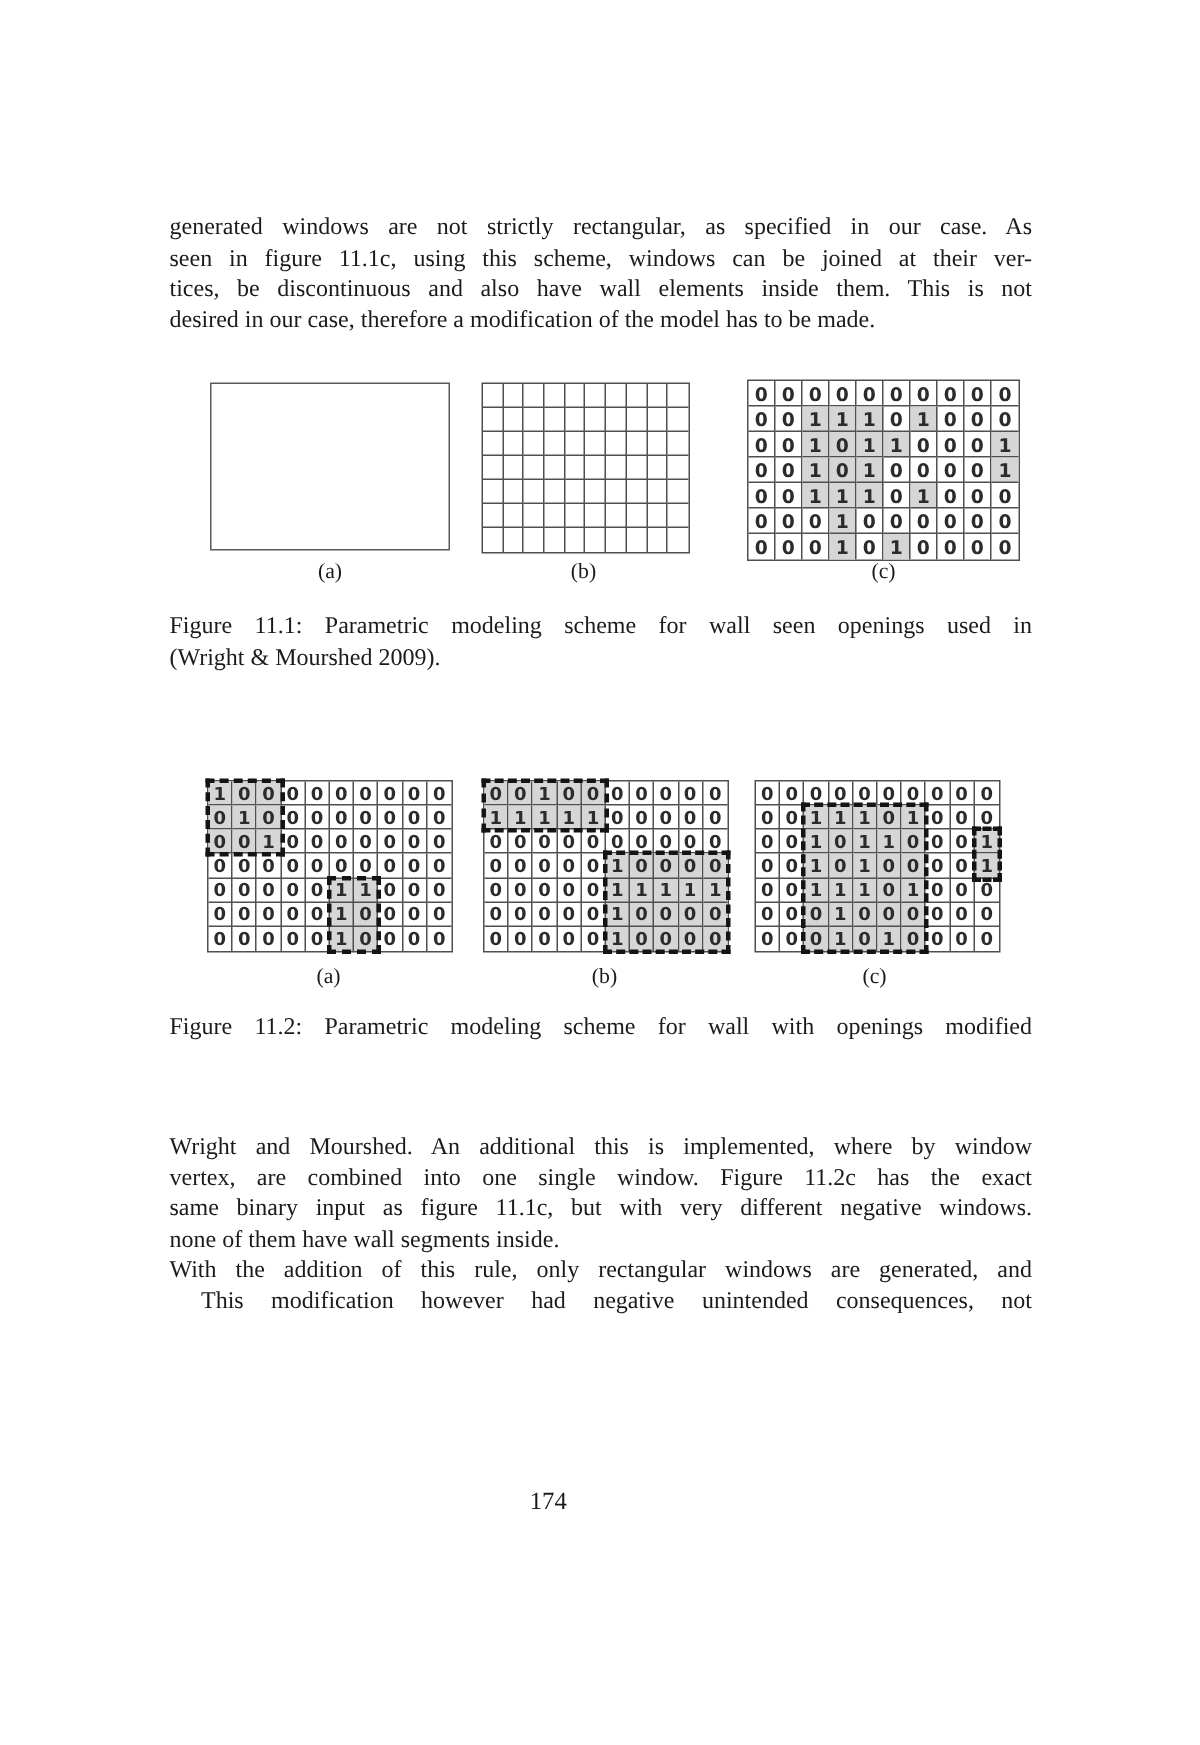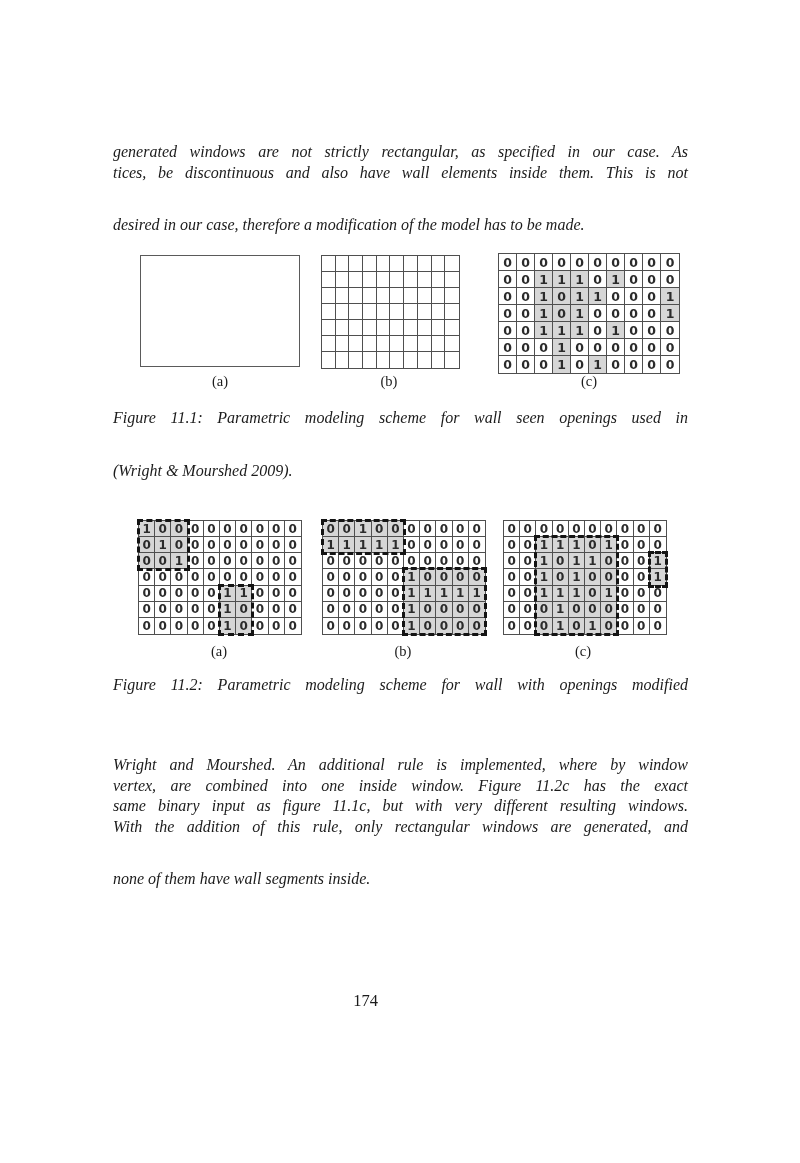--- a/index.html
+++ b/index.html
@@ -1,22 +1,22 @@
 <!DOCTYPE html>
 <html><head>
 <meta charset="utf-8">
 <style>
   html,body{margin:0;padding:0;background:#ffffff;}
   .page{
     position:relative;width:800px;height:1163px;background:#ffffff;
     font-family:"Liberation Serif", serif;color:#1b1b1b;overflow:hidden;
   }
-  .tb{position:absolute;left:113px;width:575px;font-size:16px;line-height:20.6px;font-style:italic;}
+  .tb{position:absolute;left:113px;width:575px;font-size:16px;line-height:20.6px;}
   .line{text-align:justify;text-align-last:justify;}
-  .line.noj{text-align-last:left;margin-top:32px;}
+  .line.noj{text-align-last:left;}
   .line.indent{text-indent:21px;}
 
   
   .wallA{position:absolute;left:140px;top:255px;width:160px;height:112px;
          border:1px solid #5a5a5a;background:#ffffff;box-sizing:border-box;}
 
   
   .grid{position:absolute;display:grid;border:1px solid #4f4f4f;background:#ffffff;}
   .cell{
     box-sizing:border-box;width:var(--cw);height:var(--ch);
@@ -39,20 +39,21 @@
   .subcap{position:absolute;transform:translateX(-50%);font-size:14.5px;color:#1b1b1b;}
   .pageno{position:absolute;left:0;top:991px;width:731px;text-align:center;font-size:16.5px;}
 </style>
 </head>
 <body>
 
 <div class="page">
 
   <div class="tb" style="top:142px">
     <div class="line">generated windows are not strictly rectangular, as specified in our case. As</div>
+    <div class="line">seen in figure 11.1c, using this scheme, windows can be joined at their ver-</div>
     <div class="line">tices, be discontinuous and also have wall elements inside them. This is not</div>
     <div class="line noj">desired in our case, therefore a modification of the model has to be made.</div>
   </div>
 
   <div>
     <div class="wallA"></div>
     <div class="grid g11b" style="grid-template-columns: repeat(10, var(--cw));">
         <div class="cell"></div>
         <div class="cell"></div>
         <div class="cell"></div>
@@ -432,21 +433,22 @@
     <div class="subcap" style="left:219px;top:643px">(a)</div>
     <div class="subcap" style="left:403px;top:643px">(b)</div>
     <div class="subcap" style="left:583px;top:643px">(c)</div>
   </div>
 
   <div class="tb" style="top:675px">
     <div class="line">Figure 11.2: Parametric modeling scheme for wall with openings modified</div>
   </div>
 
   <div class="tb" style="top:755px">
-    <div class="line">Wright and Mourshed. An additional rule is implemented, where by window</div>
-    <div class="line">vertex, are combined into one inside window. Figure 11.2c has the exact</div>
-    <div class="line">same binary input as figure 11.1c, but with very different resulting windows.</div>
+    <div class="line">Wright and Mourshed. An additional this is implemented, where by window</div>
+    <div class="line">vertex, are combined into one single window. Figure 11.2c has the exact</div>
+    <div class="line">same binary input as figure 11.1c, but with very different negative windows.</div>
+    <div class="line noj">none of them have wall segments inside.</div>
     <div class="line">With the addition of this rule, only rectangular windows are generated, and</div>
-    <div class="line noj">none of them have wall segments inside.</div>
+    <div class="line indent">This modification however had negative unintended consequences, not</div>
   </div>
 
   <div class="pageno">174</div>
 </div>
 
 </body></html>

